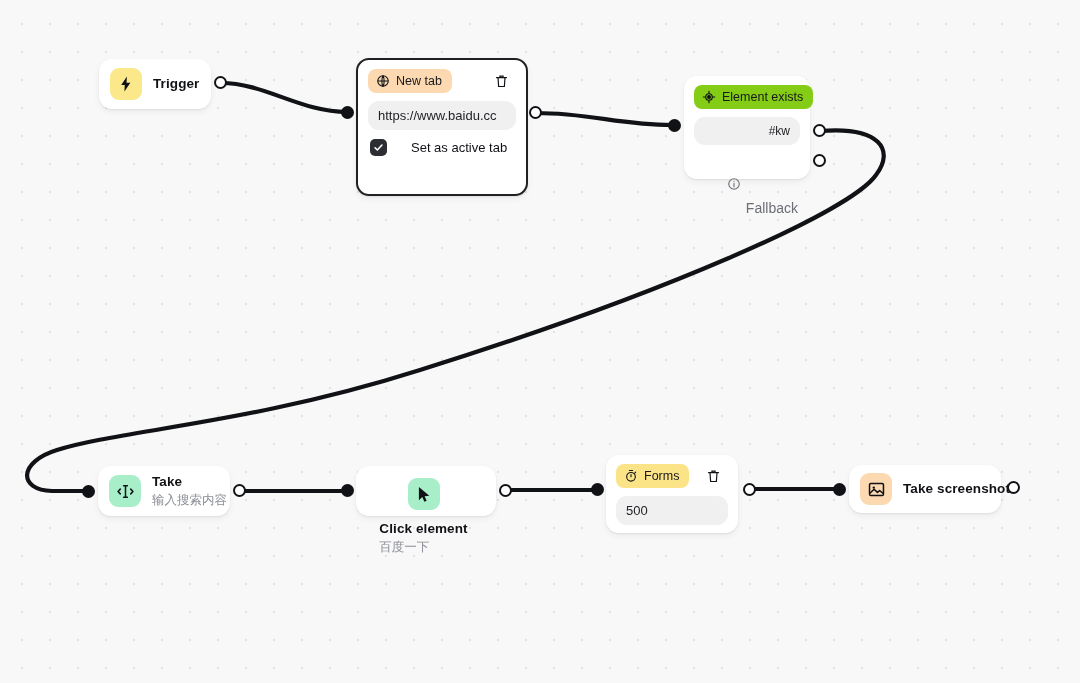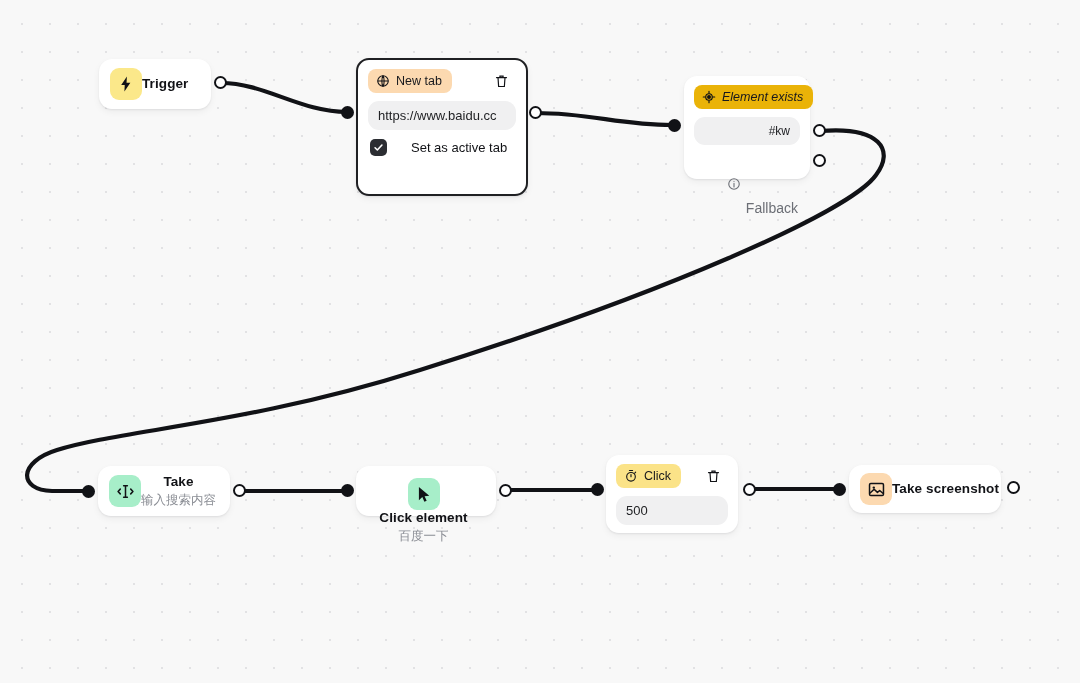--- a/index.html
+++ b/index.html
@@ -44,22 +44,21 @@
   }
   .node.selected {
     border: 2px solid #1f2023;
   }
 
   
   .node-simple {
     display: flex;
     align-items: center;
     padding: 12px 16px 12px 11px;
-    gap: 0;
-    text-align: center;
+    gap: 11px;
   }
   .icon-tile {
     width: 32px;
     height: 32px;
     border-radius: 9px;
     flex: 0 0 auto;
     display: flex;
     align-items: center;
     justify-content: center;
   }
@@ -96,21 +95,21 @@
     border-radius: 8px;
     padding: 5px 10px 5px 8px;
     font-size: 12.5px;
     font-weight: normal;
     color: #18191d;
     white-space: nowrap;
   }
   .pill svg { display: block; }
   .pill-orange { background: #fcd9b0; }
   .pill-yellow { background: #fbe388; }
-  .pill-blue   { background: #eab308; font-style: italic; }
+  .pill-blue   { background: #84cc16; }
 
   .trash-btn {
     width: 22px;
     height: 22px;
     display: flex;
     align-items: center;
     justify-content: center;
     margin-right: 4px;
     cursor: pointer;
   }
@@ -299,21 +298,21 @@
   <div class="port port-in" style="left:341px; top:484px;"></div>
   <div class="port port-out" style="left:499px; top:484px;"></div>
 
   <div class="node node-card" style="left:606px; top:455px; width:132px; height:78px;">
     <div class="card-head">
       <div class="pill pill-yellow">
         <svg width="14" height="14" viewBox="0 0 24 24" fill="none" stroke="#111216" stroke-width="1.9" stroke-linecap="round">
           <circle cx="12" cy="13.4" r="7.4"></circle>
           <path d="M12 9.6v3.8M9.3 2.6h5.4M18.4 7.1l1.6-1.6"></path>
         </svg>
-        <span>Click</span>
+        <span>Forms</span>
       </div>
       <div class="trash-btn">
         <svg width="15" height="16" viewBox="0 0 24 24" fill="none" stroke="#111216" stroke-width="1.9" stroke-linecap="round">
           <path d="M4 6.5h16M9.5 6.5V4.2h5v2.3M6.4 6.5l1 14.3h9.2l1-14.3"></path>
         </svg>
       </div>
     </div>
     <div class="field">500</div>
   </div>
   <div class="port port-in" style="left:591px; top:483px;"></div>

